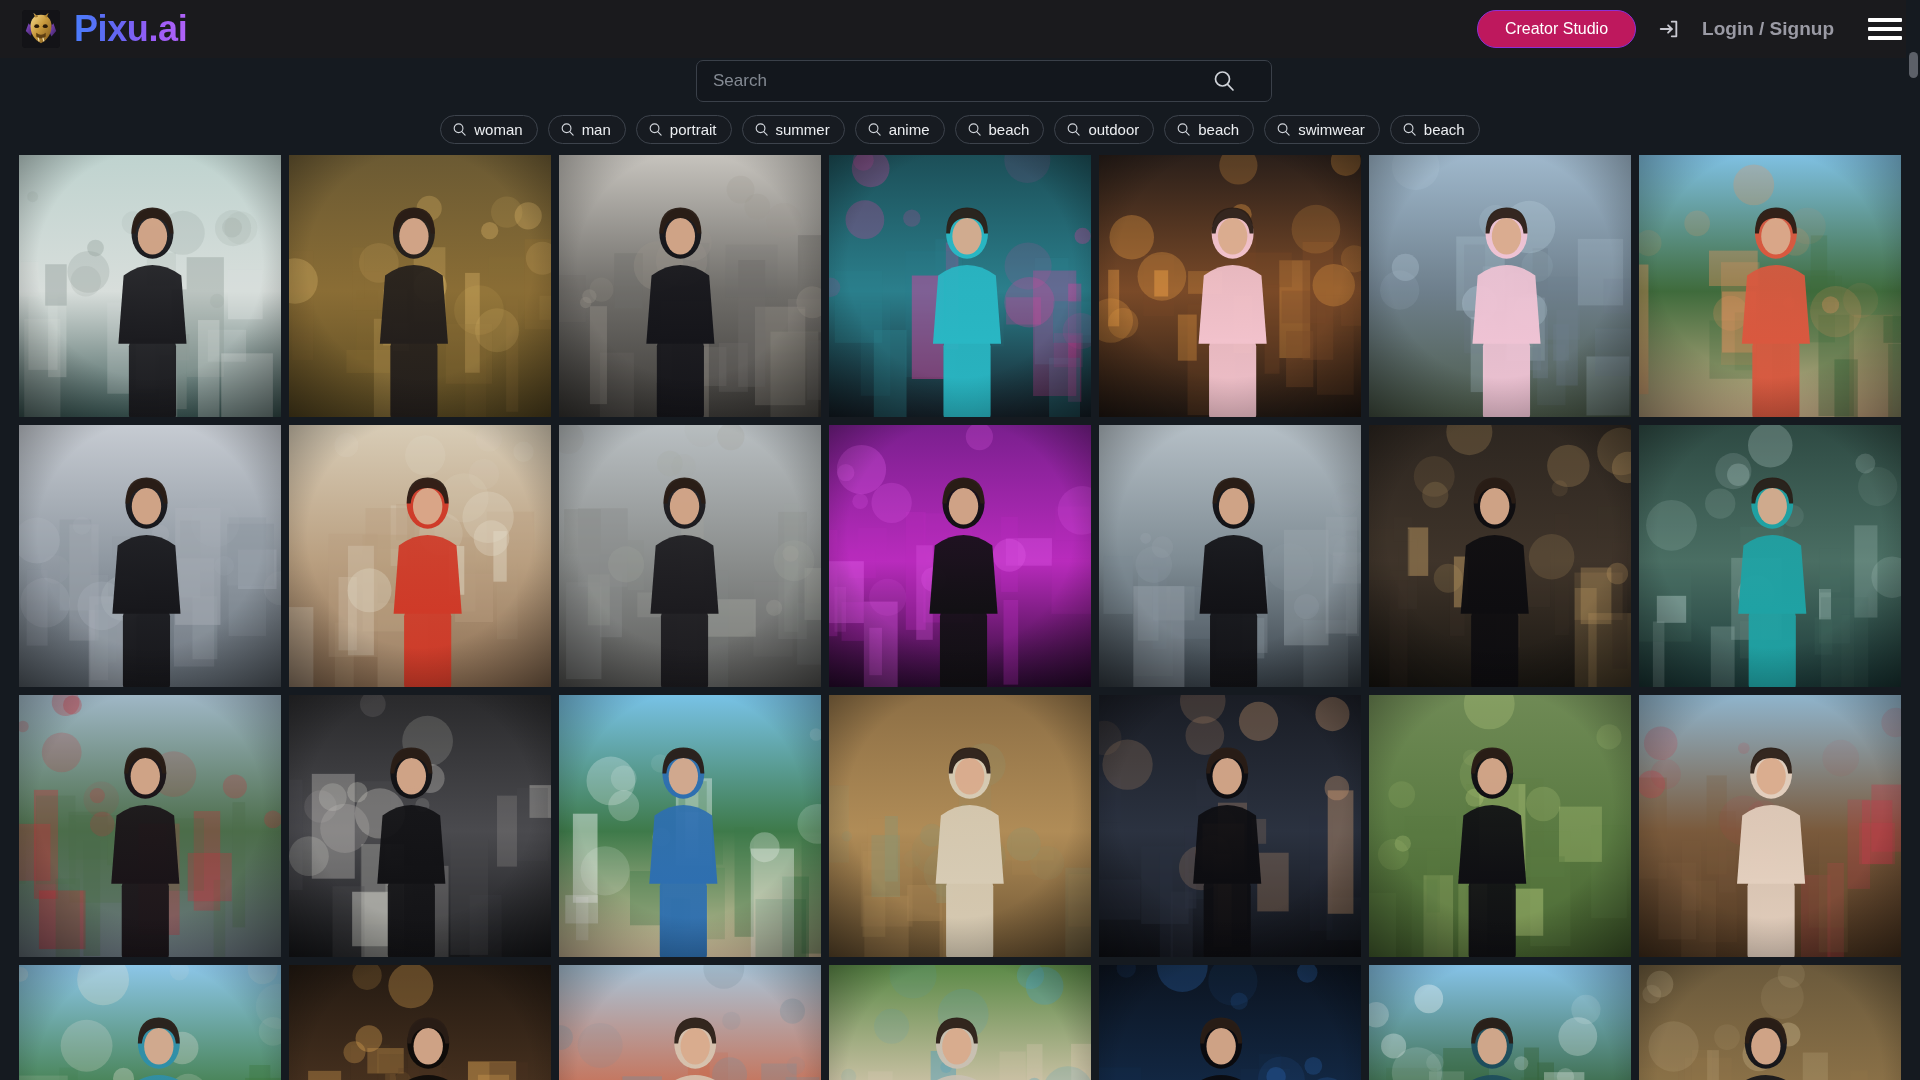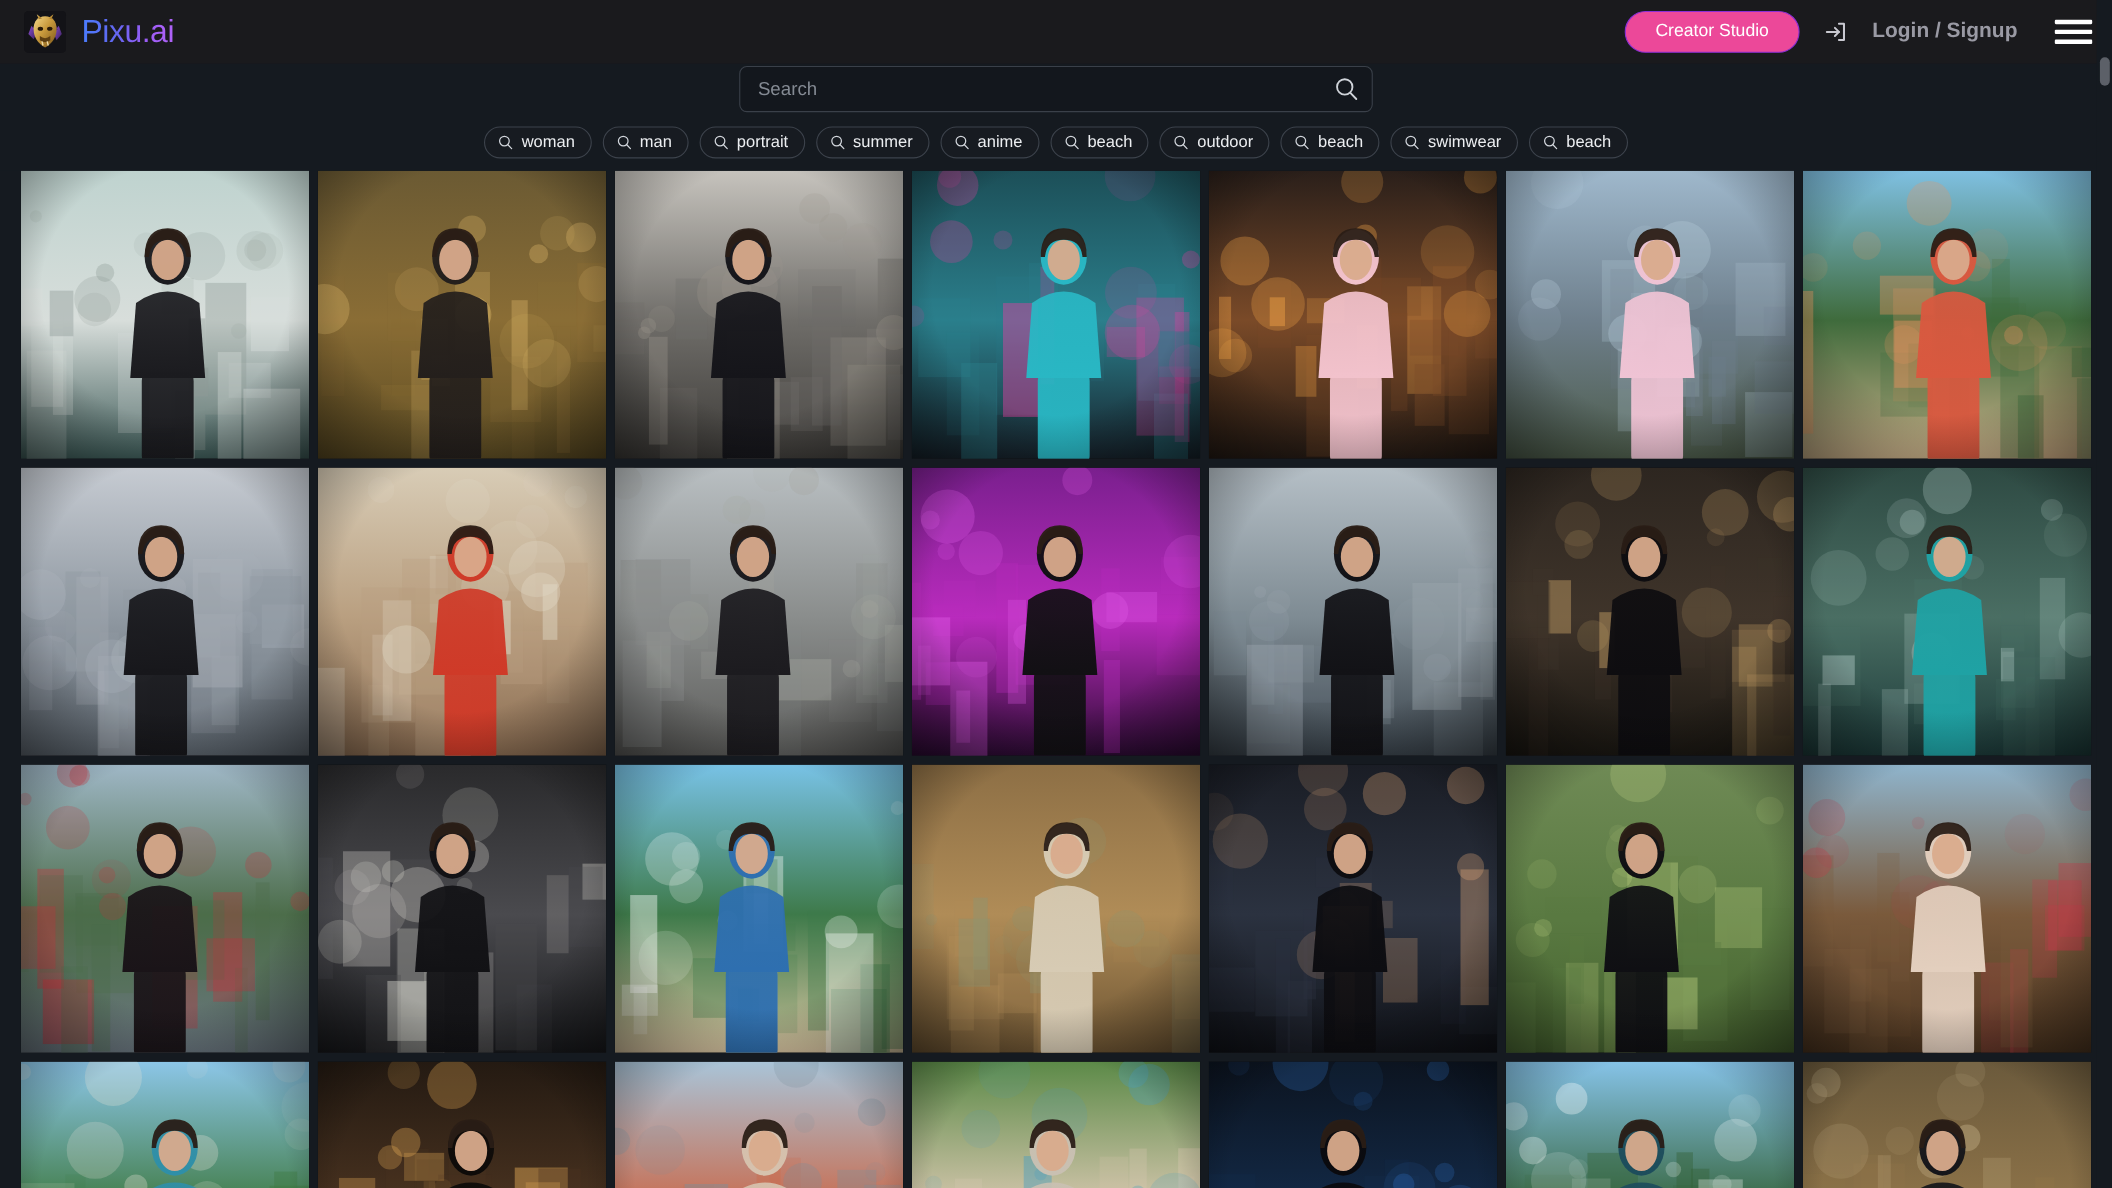--- a/index.html
+++ b/index.html
@@ -37,42 +37,42 @@
     height: 38px;
     flex: 0 0 38px;
     border-radius: 4px;
     position: relative;
     overflow: hidden;
     background: #131317;
   }
   .brand-logo svg { display: block; width: 100%; height: 100%; }
 
   .brand-text {
-    font-size: 29px;
-    font-weight: normal;
+    font-size: 36px;
+    font-weight: bold;
     letter-spacing: -0.4px;
     background: linear-gradient(92deg, #4a7dfc 0%, #6366f1 38%, #9b5cf6 70%, #b063f8 100%);
     -webkit-background-clip: text;
     background-clip: text;
     color: transparent;
     line-height: 1;
   }
 
   .header-spacer { flex: 1 1 auto; }
 
   .header-right {
     display: flex;
     align-items: center;
     gap: 20px;
   }
 
   #creator-studio-btn {
     border: 1px solid #8b2fd6;
     border-radius: 22px;
-    background: #ec4899;
+    background: #be185d;
     color: #ffffff;
     font-size: 16px;
     font-family: "Liberation Sans", sans-serif;
     padding: 9px 27px;
     cursor: pointer;
     line-height: 1.1;
     white-space: nowrap;
   }
 
   .login-group {
@@ -128,20 +128,21 @@
     width: 100%;
     height: 42px;
     background: #13171d;
     border: 1px solid #3a4049;
     border-radius: 7px;
     color: #e6e8ec;
     font-size: 17px;
     font-family: "Liberation Sans", sans-serif;
     padding: 0 46px 0 16px;
     outline: none;
+    margin-left: 24px;
   }
   #search-input::placeholder { color: #848a93; }
 
   .search-btn-icon {
     position: absolute;
     right: 12px;
     top: 50%;
     transform: translateY(-50%);
     width: 24px;
     height: 24px;

